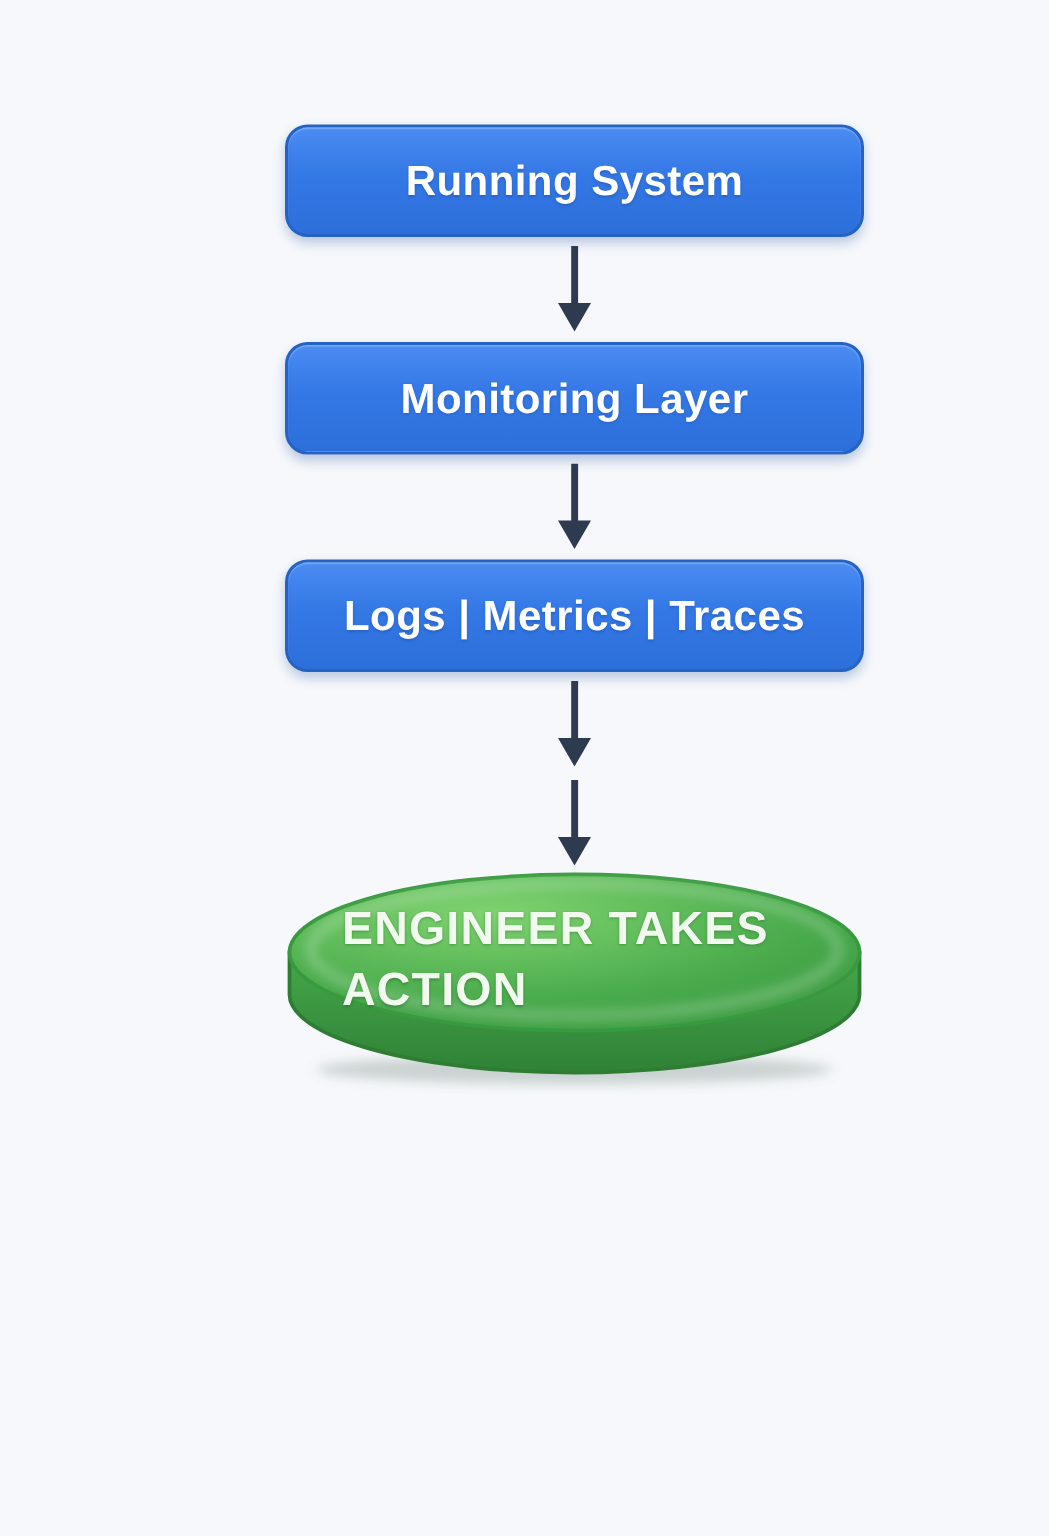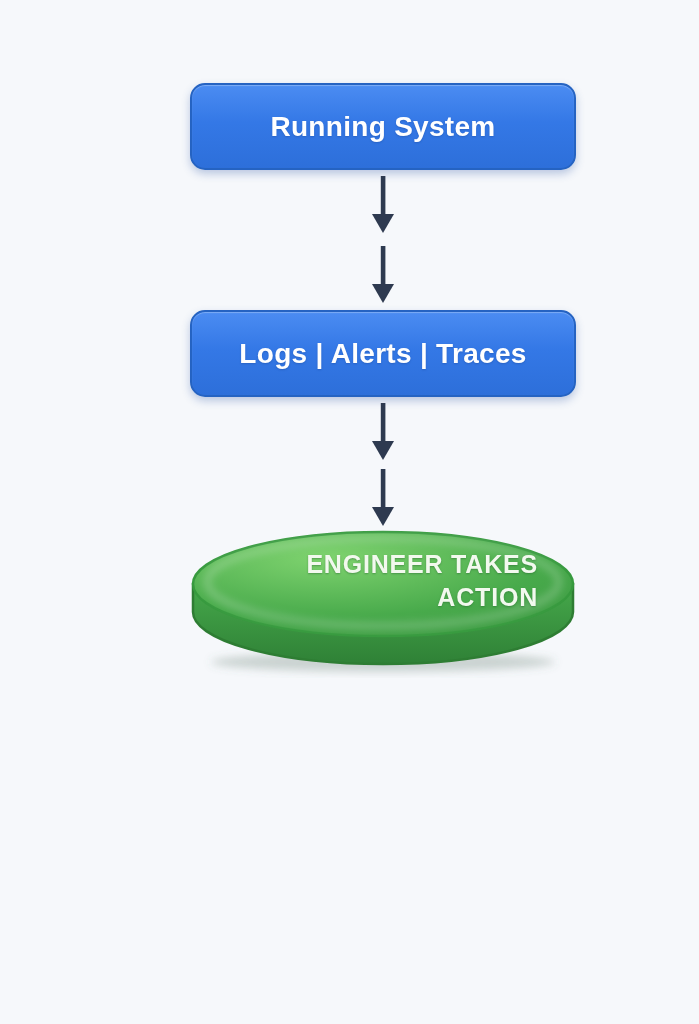--- a/index.html
+++ b/index.html
@@ -24,21 +24,21 @@
     left: 190px;
     top: 83px;
     width: 386px;
     display: flex;
     flex-direction: column;
     align-items: center;
   }
 
   .node-box {
     width: 100%;
-    height: 87px;
+    height: 75px;
     display: flex;
     align-items: center;
     justify-content: center;
     border-radius: 15px;
     border: 2px solid var(--node_border, #2563c2);
     background: linear-gradient(180deg,
       var(--node_fill_top, #4b8cf2) 0%,
       #3478e6 45%,
       var(--node_fill_bottom, #2d6fda) 100%);
     box-shadow: 0 4px 8px rgba(45, 85, 165, 0.30),
@@ -70,23 +70,23 @@
     position: absolute;
     inset: 0;
     display: block;
   }
 
   .terminator-label {
     position: absolute;
     left: 0;
     right: 0;
     top: 19px;
-    text-align: right;
+    text-align: left;
     color: var(--terminator_text, #f2f9ee);
-    font-size: 25px;
+    font-size: 31px;
     font-weight: 700;
     line-height: 1.32;
     letter-spacing: 0.8px;
     text-shadow: 0 1px 2px rgba(35, 95, 45, 0.45);
     max-width: 310px;
     margin: 0 auto;
   }
 </style>
 </head>
 <body>
@@ -96,28 +96,31 @@
 
     <div class="node-box">
       <span class="node-label">Running System</span>
     </div>
 
     <svg class="arrow" width="30" height="58" viewBox="0 0 30 58" aria-hidden="true">
       <rect x="12.8" y="0" width="4.6" height="40" class="arrow-fill" fill="#2e3a50"></rect>
       <polygon points="4,38 26,38 15,57" class="arrow-fill" fill="#2e3a50"></polygon>
     </svg>
 
+    <div class="node-box">
+      <span class="node-label">Monitoring Layer</span>
+    </div>
 
     <svg class="arrow" width="30" height="58" viewBox="0 0 30 58" aria-hidden="true">
       <rect x="12.8" y="0" width="4.6" height="40" class="arrow-fill" fill="#2e3a50"></rect>
       <polygon points="4,38 26,38 15,57" class="arrow-fill" fill="#2e3a50"></polygon>
     </svg>
 
     <div class="node-box">
-      <span class="node-label">Logs | Alerts | Traces</span>
+      <span class="node-label">Logs | Metrics | Traces</span>
     </div>
 
     <svg class="arrow" width="30" height="58" viewBox="0 0 30 58" aria-hidden="true">
       <rect x="12.8" y="0" width="4.6" height="40" class="arrow-fill" fill="#2e3a50"></rect>
       <polygon points="4,38 26,38 15,57" class="arrow-fill" fill="#2e3a50"></polygon>
     </svg>
 
 
     <svg class="arrow" width="30" height="58" viewBox="0 0 30 58" aria-hidden="true">
       <rect x="12.8" y="0" width="4.6" height="40" class="arrow-fill" fill="#2e3a50"></rect>

